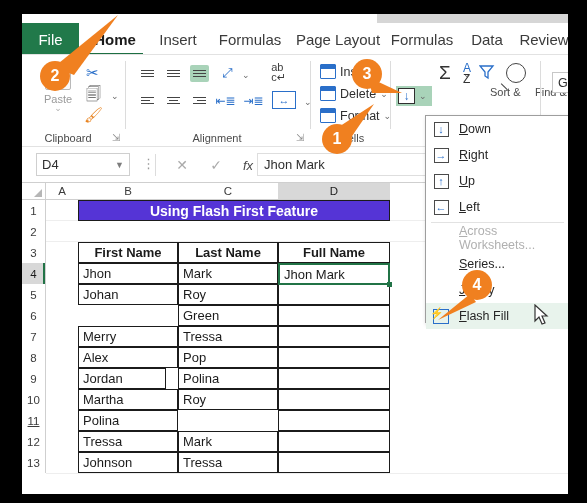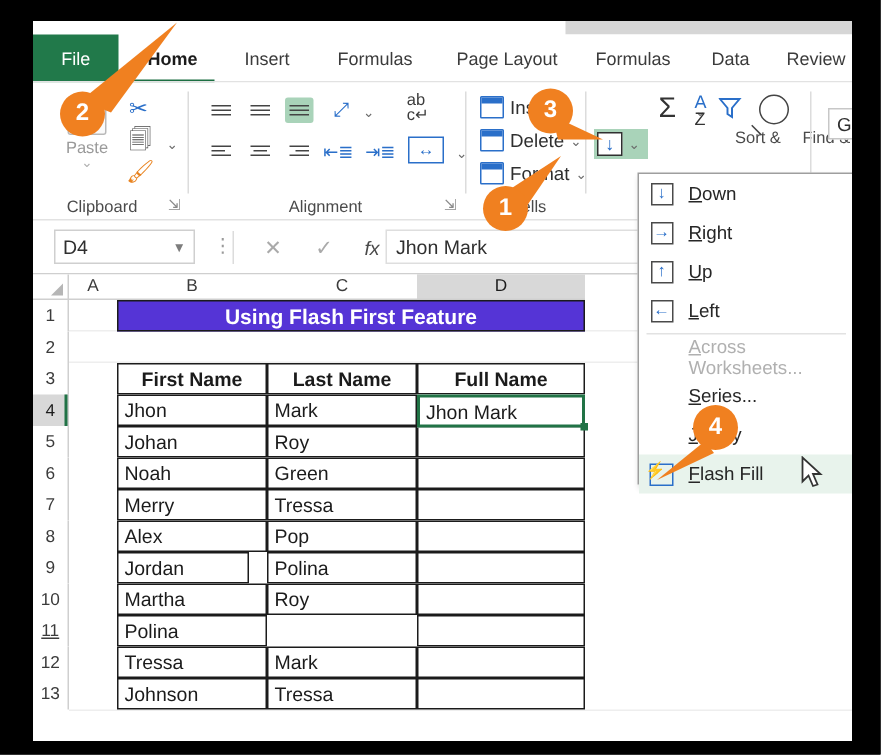--- a/index.html
+++ b/index.html
@@ -31,21 +31,21 @@
 
   
   .tabbar {
     position: absolute; left: 0; top: 9px;
     width: 546px; height: 32px;
     background: #ffffff;
   }
   .tab {
     position: absolute; top: 0; height: 32px;
     display: flex; align-items: center; justify-content: center;
-    font-size: 12px; color: #3b3b3b;
+    font-size: 15px; color: #3b3b3b;
     padding: 0 6px;
     white-space: nowrap;
   }
   .tab.file {
     background: #21794a; color: #ffffff;
     left: 0px; width: 57px;
   }
   .tab.active { color: #1b1b1b; font-weight: bold; }
   .tab.active::after {
     content: ""; position: absolute;
@@ -509,21 +509,20 @@
 
       <div class="tcell" style="left:56px;top:80px;width:100px;height:21px;">Jhon</div>
       <div class="tcell" style="left:156px;top:80px;width:100px;height:21px;">Mark</div>
       <div class="tcell active" style="left:256px;top:80px;width:112px;height:22px;">Jhon Mark</div>
       <div class="activehandle" style="left:365px;top:99px;"></div>
 
       <div class="tcell" style="left:56px;top:101px;width:100px;height:21px;">Johan</div>
       <div class="tcell" style="left:156px;top:101px;width:100px;height:21px;">Roy</div>
       <div class="tcell" style="left:256px;top:101px;width:112px;height:21px;"></div>
 
-      <div class="tcell" style="left:56px;top:122px;width:100px;height:21px;">Noah</div>
       <div class="tcell" style="left:156px;top:122px;width:100px;height:21px;">Green</div>
       <div class="tcell" style="left:256px;top:122px;width:112px;height:21px;"></div>
 
       <div class="tcell" style="left:56px;top:143px;width:100px;height:21px;">Merry</div>
       <div class="tcell" style="left:156px;top:143px;width:100px;height:21px;">Tressa</div>
       <div class="tcell" style="left:256px;top:143px;width:112px;height:21px;"></div>
 
       <div class="tcell" style="left:56px;top:164px;width:100px;height:21px;">Alex</div>
       <div class="tcell" style="left:156px;top:164px;width:100px;height:21px;">Pop</div>
       <div class="tcell" style="left:256px;top:164px;width:112px;height:21px;"></div>

